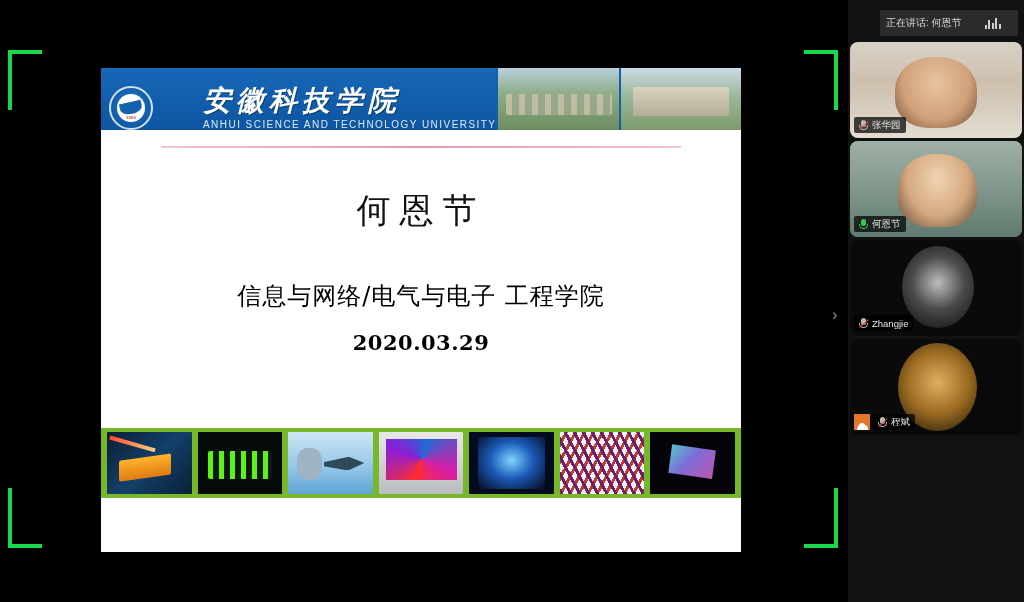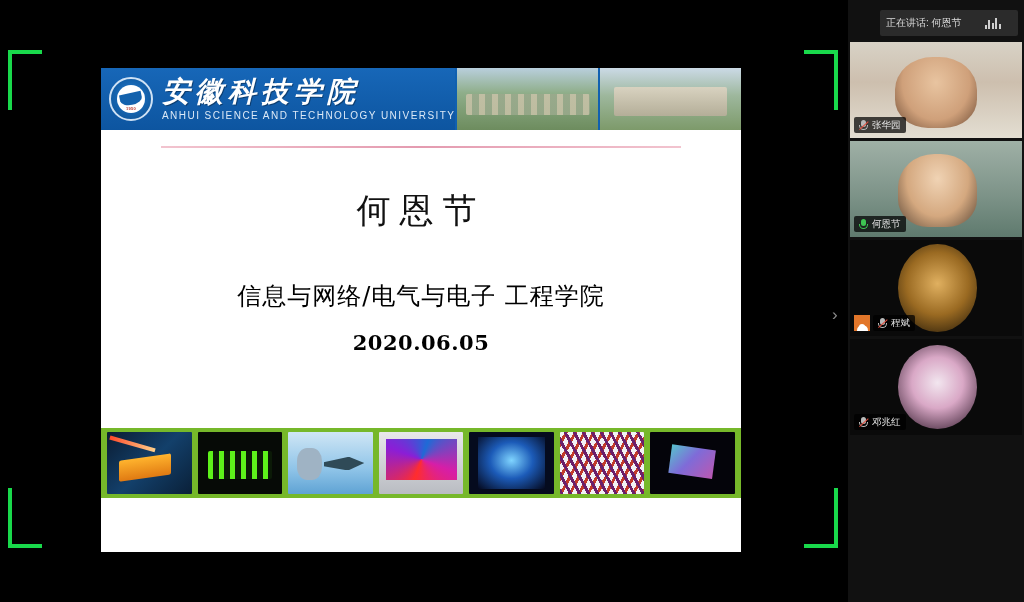--- a/index.html
+++ b/index.html
@@ -17,21 +17,21 @@
   .bk-br { right:186px; top:488px; width:34px; height:60px; border-right-width:4px; border-bottom-width:4px; }
 
   
   .slide {
     position:absolute; left:101px; top:68px; width:640px; height:484px;
     background:#fff; overflow:hidden;
   }
   .slide-banner { height:62px; display:flex; background:#1060b0; }
   .banner-left {
     flex:0 0 348px; background:linear-gradient(180deg,#1767b8 0%,#0d55a0 100%);
-    display:flex; align-items:center; padding-left:8px; position:relative;
+    display:flex; align-items:flex-end; padding-left:8px; position:relative;gap:41px;
   }
   .crest {
     width:44px; height:44px; border-radius:50%;
     background:radial-gradient(circle at 50% 45%, #2a7fd0 0%, #1462ad 55%, #0d4e8e 100%);
     border:2px solid #cfe2f5; position:relative; flex:0 0 auto;
     display:flex; align-items:center; justify-content:center;
   }
   .crest .inner {
     width:28px; height:28px; border-radius:50%; background:#fff;
     display:flex; align-items:center; justify-content:center; position:relative; overflow:hidden;
@@ -149,21 +149,21 @@
   .speaking-text { font-size:10px; color:#dcdcdc; white-space:nowrap; }
   .wave { display:flex; align-items:flex-end; gap:1.5px; height:12px; margin-left:auto; }
   .wave i { width:2px; background:#cfcfcf; display:block; }
   .wave i:nth-child(1){height:4px}.wave i:nth-child(2){height:9px}
   .wave i:nth-child(3){height:6px}.wave i:nth-child(4){height:11px}
   .wave i:nth-child(5){height:5px}
   .rail-back { color:#cfcfcf; font-size:12px; margin-left:4px; }
 
   .tiles { margin-top:6px; display:flex; flex-direction:column; gap:3px; padding:0 2px; }
   .tile {
-    position:relative; height:96px; background:#1b1b1b; overflow:hidden;
+    position:relative; height:96px; background:#1b1b1b; overflow:hidden;border-radius:8px;
   }
   .tile.active { outline:2px solid #3ea34a; outline-offset:-2px; }
   .tile-vid { position:absolute; inset:0; }
   .v1 { background:linear-gradient(180deg,#d8d2c6 0%,#cdbfae 42%,#e3ded2 100%); }
   .v1::after { content:""; position:absolute; left:26%; top:16%; width:48%; height:74%;
     background:radial-gradient(ellipse at 50% 36%, #e8c4a0 0%, #cfa07a 58%, #6b4a34 100%);
     border-radius:46% 46% 40% 40%; }
   .v2 { background:linear-gradient(180deg,#9fb0a6 0%,#7e9489 55%,#5f7a6e 100%); }
   .v2::after { content:""; position:absolute; left:28%; top:14%; width:46%; height:76%;
     background:radial-gradient(ellipse at 50% 34%, #f0d3b4 0%, #d4a87f 55%, #5a4636 100%);
@@ -233,21 +233,21 @@
         </div>
       </div>
       <div class="banner-photo ph-a"></div>
       <div class="banner-photo ph-b"></div>
     </div>
 
     <div class="slide-body">
       <div class="title-rule"></div>
       <div class="presenter">何恩节</div>
       <div class="affiliation">信息与网络/电气与电子  工程学院</div>
-      <div class="slide-date">2020.06.05</div>
+      <div class="slide-date">2020.03.29</div>
 
       <div class="filmstrip">
         <div class="film-cell fc1"></div>
         <div class="film-cell fc2"></div>
         <div class="film-cell fc3"></div>
         <div class="film-cell fc4"></div>
         <div class="film-cell fc5"></div>
         <div class="film-cell fc6"></div>
         <div class="film-cell fc7"></div>
       </div>
@@ -287,42 +287,42 @@
         <div class="tile-vid v2"></div>
         <div class="name-chip">
           <span class="mic on">
               <span class="cap"></span>
               <span class="arc"></span>
             </span>
           <span class="label">何恩节</span>
         </div>
       </div>
 
+      <div class="tile">
+        <div class="tile-vid v3"></div>
+        <div class="name-chip">
+          <span class="mic off">
+              <span class="cap"></span>
+              <span class="arc"></span>
+            </span>
+          <span class="label">Zhangjie</span>
+        </div>
+      </div>
 
       <div class="tile">
         <div class="tile-vid v4"></div>
         <div class="avatar-chip">
           <span class="head"></span>
             <span class="body"></span>
         </div>
         <div class="name-chip with-avatar">
           <span class="mic off">
               <span class="cap"></span>
               <span class="arc"></span>
             </span>
           <span class="label">程斌</span>
         </div>
       </div>
 
-      <div class="tile">
-        <div class="tile-vid v5"></div>
-        <div class="name-chip">
-          <span class="mic off">
-              <span class="cap"></span>
-              <span class="arc"></span>
-            </span>
-          <span class="label">邓兆红</span>
-        </div>
-      </div>
 
     </div>
   </div>
 </div>
 
 </body></html>

